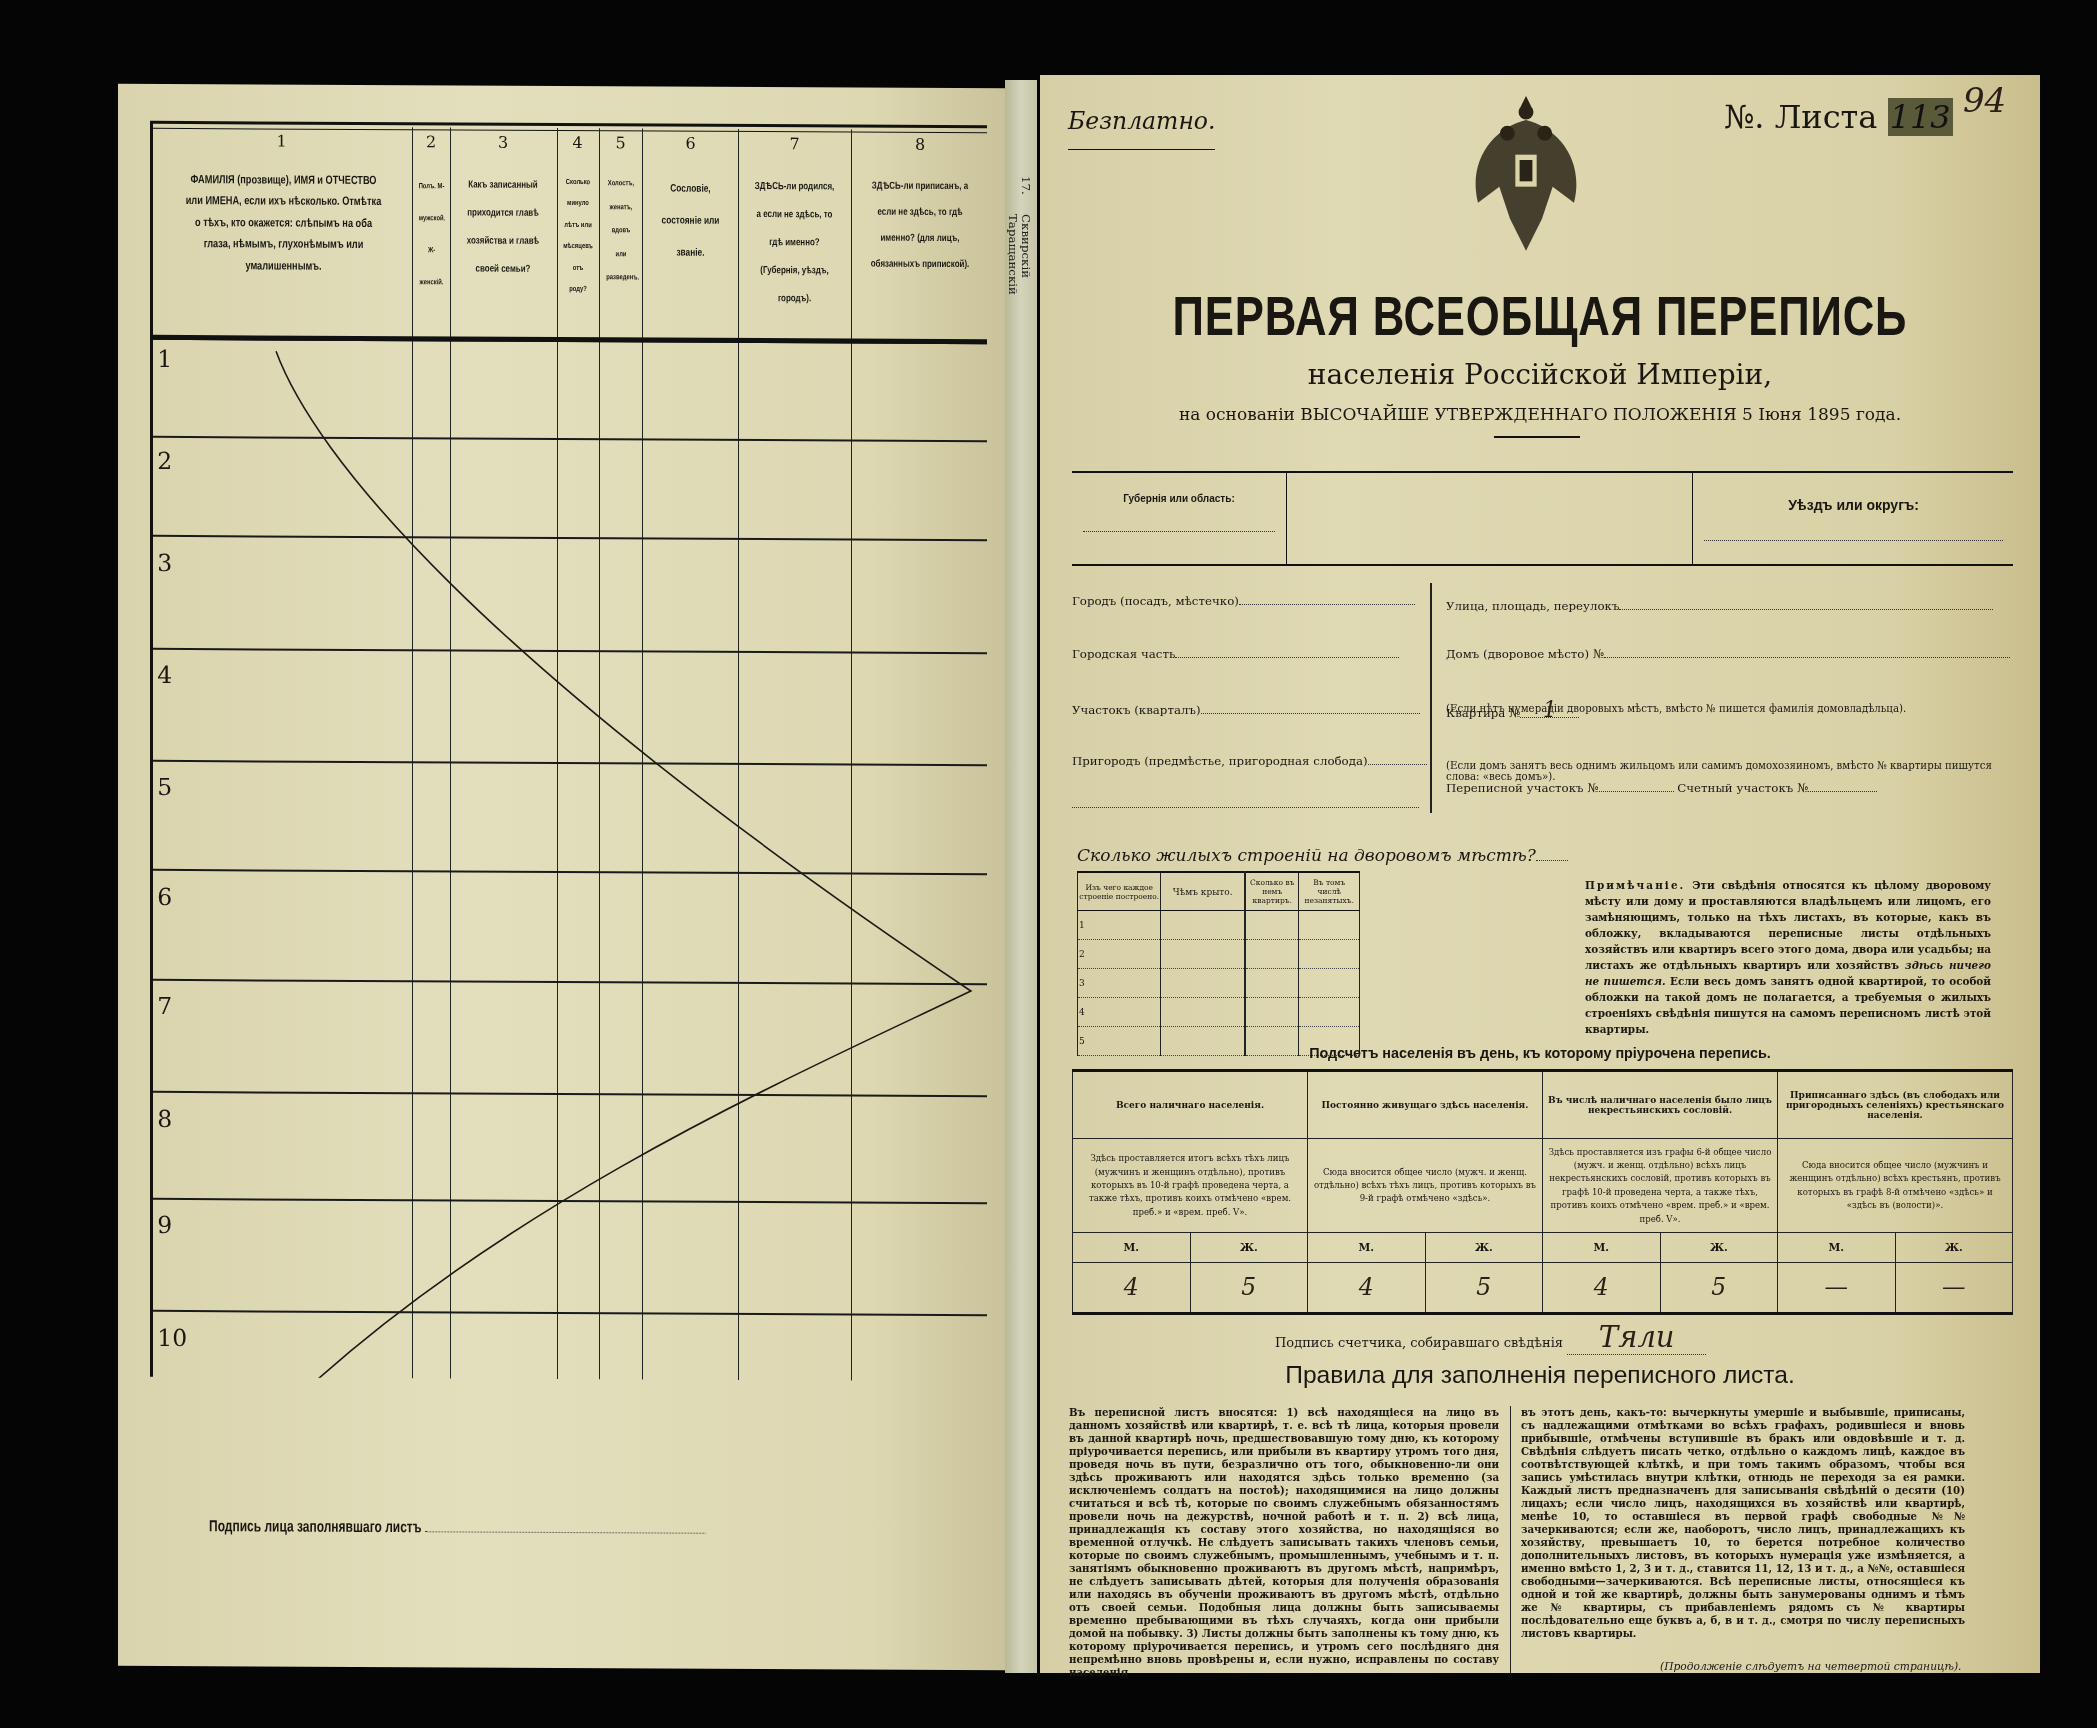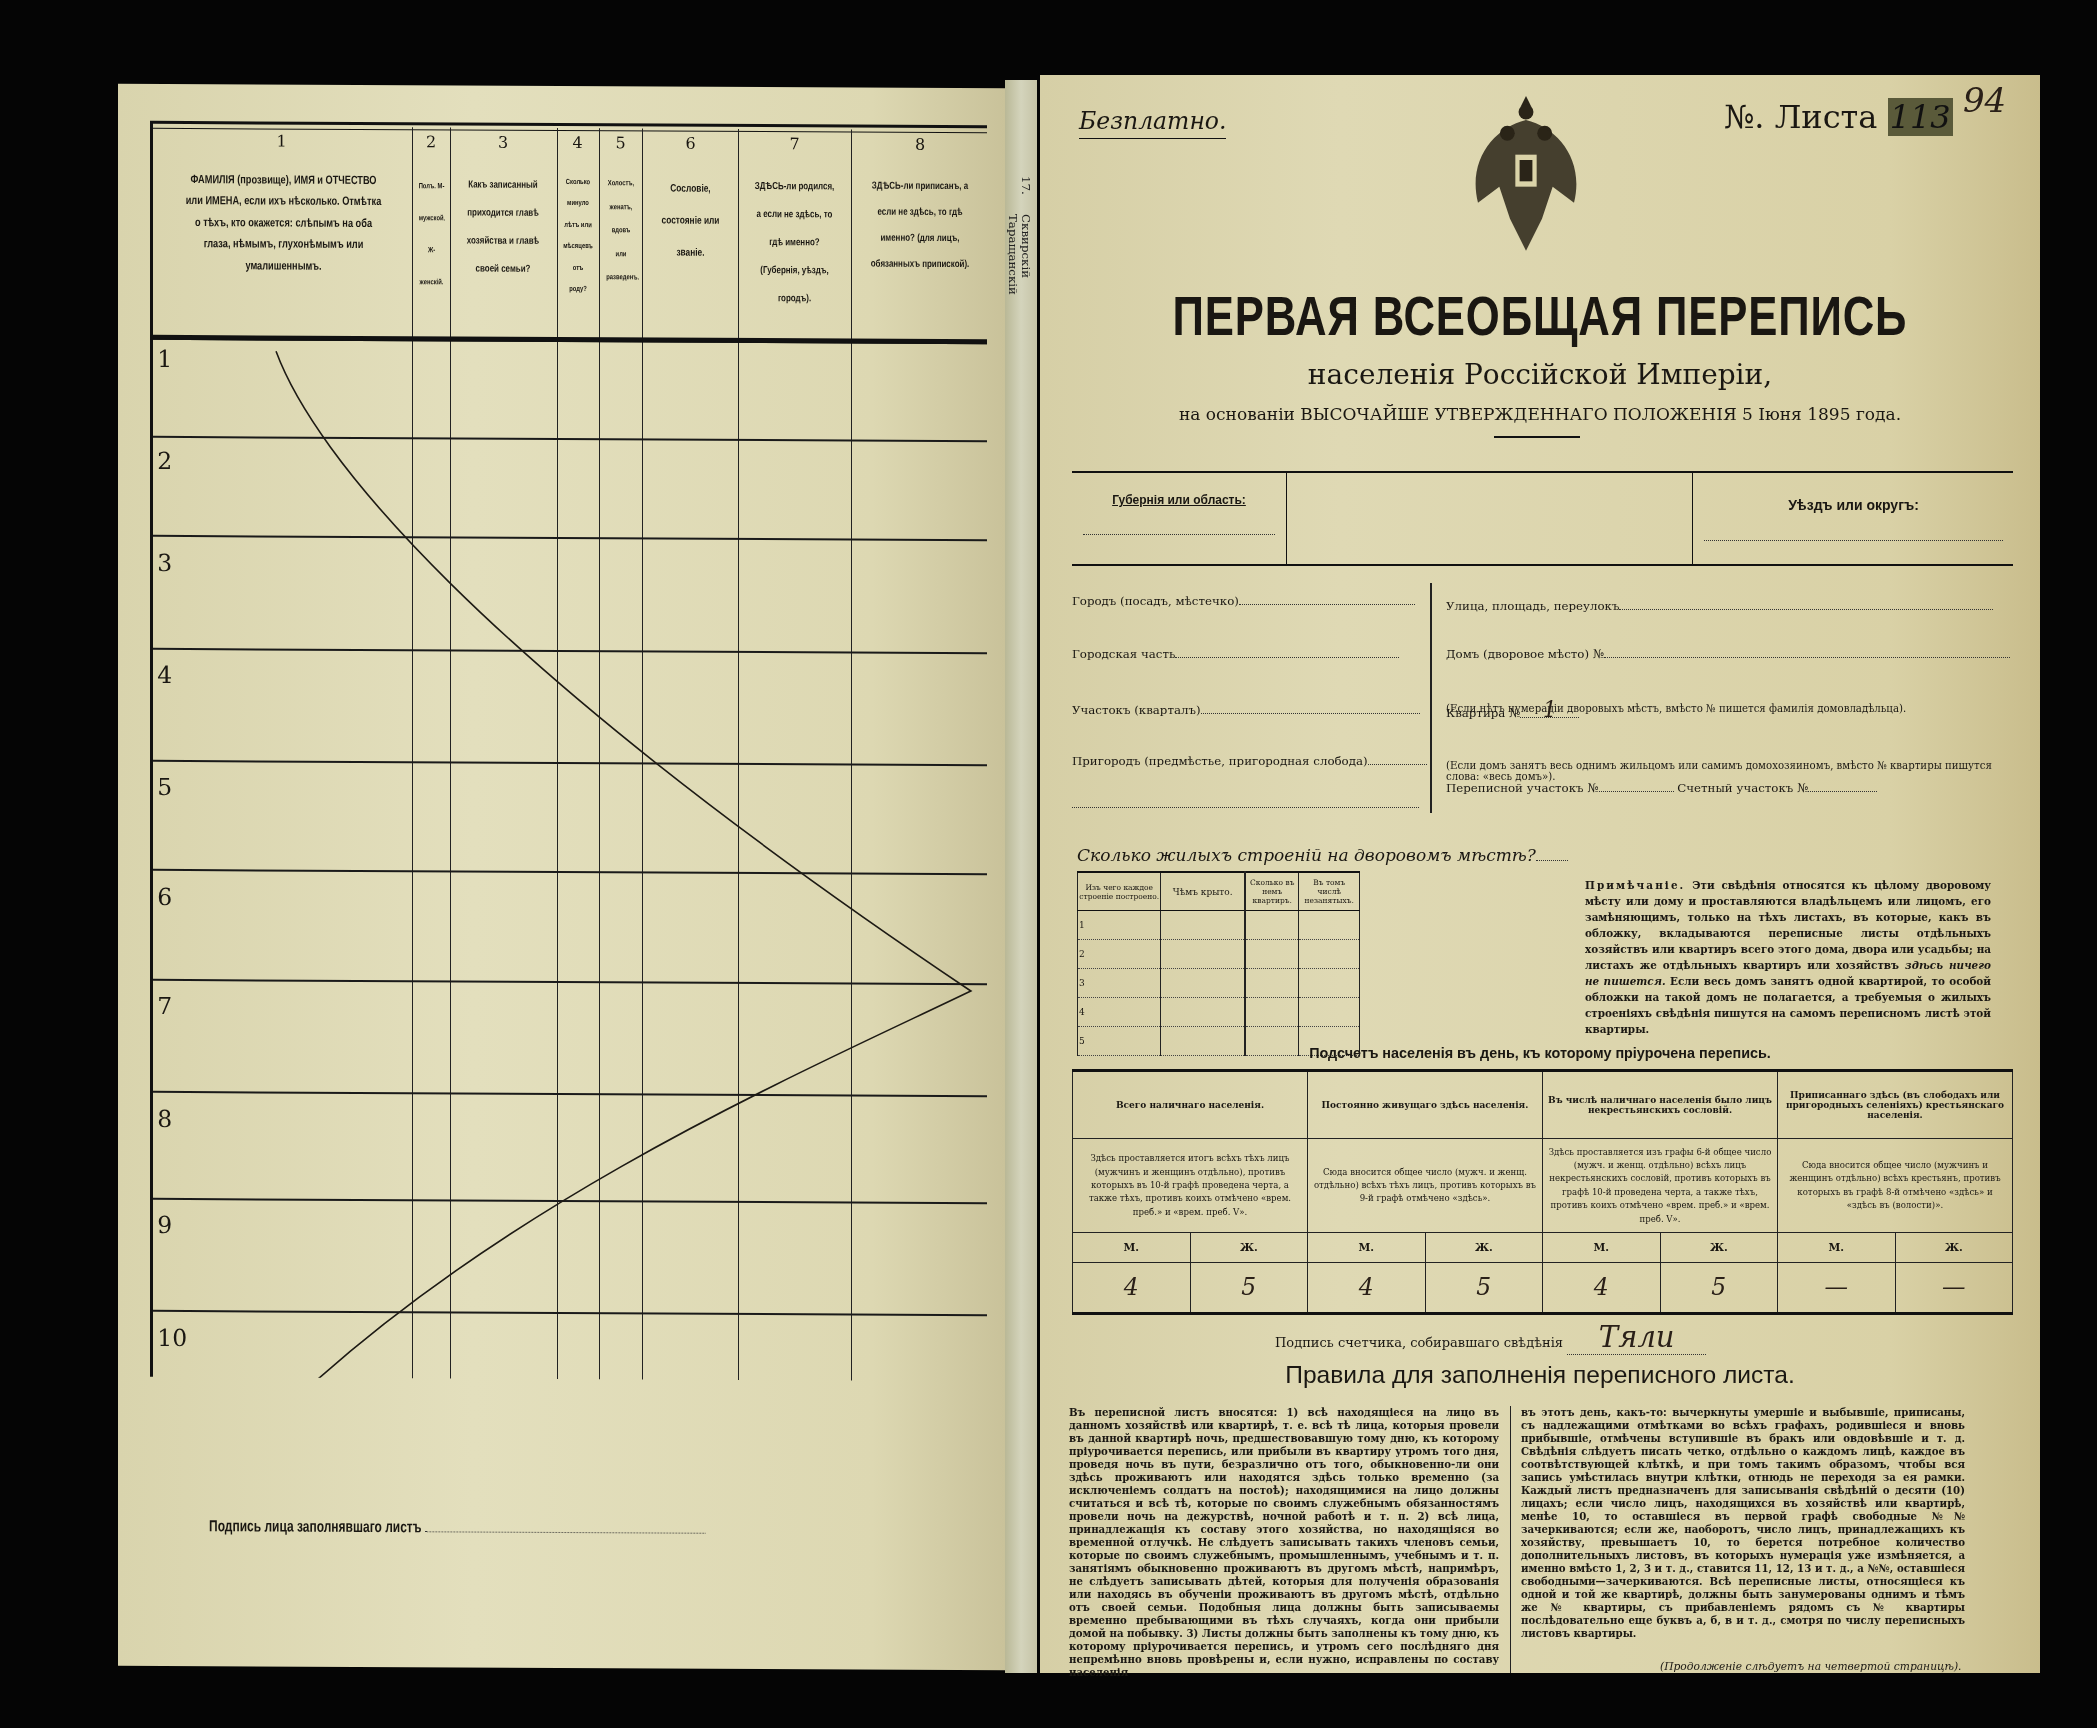--- a/index.html
+++ b/index.html
@@ -13,30 +13,30 @@
   .ltable{position:absolute;left:32px;top:37px;width:834px;height:1256px;border-left:3.2px solid #111;}
   .ltable .topline{position:absolute;left:0;right:0;top:0;height:4.3px;border-top:3.2px solid #111;border-bottom:1.1px solid #111;}
   .colnum{position:absolute;top:9.6px;font-size:16px;text-align:center;}
   .vline{position:absolute;top:5.3px;width:1.1px;background:#222;}
   .hline{position:absolute;left:0;right:0;height:2.1px;background:#1a1a1a;}
   .hdr{position:absolute;top:48px;font-family:"Liberation Sans",sans-serif;font-weight:bold;font-size:10.2px;line-height:16px;text-align:center;transform:scaleX(0.78);transform-origin:center top;}
   .rownum{position:absolute;left:4.3px;font-size:23.5px;}
   .lsign{position:absolute;left:91px;top:1433px;font-family:"Liberation Sans",sans-serif;font-weight:bold;font-size:16px;transform:scaleX(0.75);transform-origin:left;}
   .dots{border-bottom:1.6px dotted #333;display:inline-block;}
   
-  .free{left:39px;top:32px;font-style:italic;font-size:23.5px;border-bottom:1.6px solid #111;padding-bottom:3px;}
+  .free{left:28px;top:32px;font-style:italic;font-size:23.5px;border-bottom:1.6px solid #111;padding-bottom:14px;}
   .sheetno{left:684px;top:21.4px;font-size:32px;}
   .sheetno .crossed{background:#5a5a3a;color:#111;font-style:italic;padding:0 2.1px;}
   .hand{font-family:"DejaVu Serif",serif;font-style:italic;color:#2a2018;}
   .eagle{left:422px;top:21.4px;width:128px;height:160px;}
   .title{left:0;width:1000px;top:208px;text-align:center;font-family:"Liberation Sans",sans-serif;font-weight:bold;font-size:56px;letter-spacing:1.1px;transform:scaleX(0.78);}
   .subtitle{left:0;width:1000px;top:283px;text-align:center;font-size:28px;}
   .basis{left:0;width:1000px;top:329px;text-align:center;font-size:17px;}
   .formbox{left:32px;top:396px;width:941px;height:91px;border-top:2.7px solid #111;border-bottom:2.7px solid #111;}
-  .fb-left{position:absolute;left:0;top:0;width:214px;height:100%;border-right:1.6px solid #111;text-align:center;font-family:"Liberation Sans",sans-serif;font-weight:bold;font-size:12px;text-decoration:underline;}
+  .fb-left{position:absolute;left:0;top:0;width:214px;height:100%;border-right:1.6px solid #111;text-align:center;font-family:"Liberation Sans",sans-serif;font-weight:bold;font-size:10px;}
   .fb-mid{position:absolute;left:214px;top:0;width:406px;height:100%;text-align:center;}
   .fb-right{position:absolute;left:620px;top:0;width:321px;height:100%;border-left:1.6px solid #111;text-align:center;font-family:"Liberation Sans",sans-serif;font-weight:bold;font-size:14px;}
   .fields{font-size:11.8px;}
   .field{position:absolute;white-space:nowrap;}
   .note{font-size:10.2px;margin-top:32px;}
   .q-struct{left:37px;top:770px;font-style:italic;font-size:17px;}
   .stbl{left:37px;top:796px;width:283px;}
   table.bld{border-collapse:collapse;font-size:9px;}
   table.bld td,table.bld th{border-left:1.1px solid #222;border-right:1.1px solid #222;border-bottom:1.1px dotted #444;height:26px;font-weight:normal;}
   table.bld th{border-top:2.7px solid #111;border-bottom:1.6px solid #111;height:35px;font-size:7.5px;}

